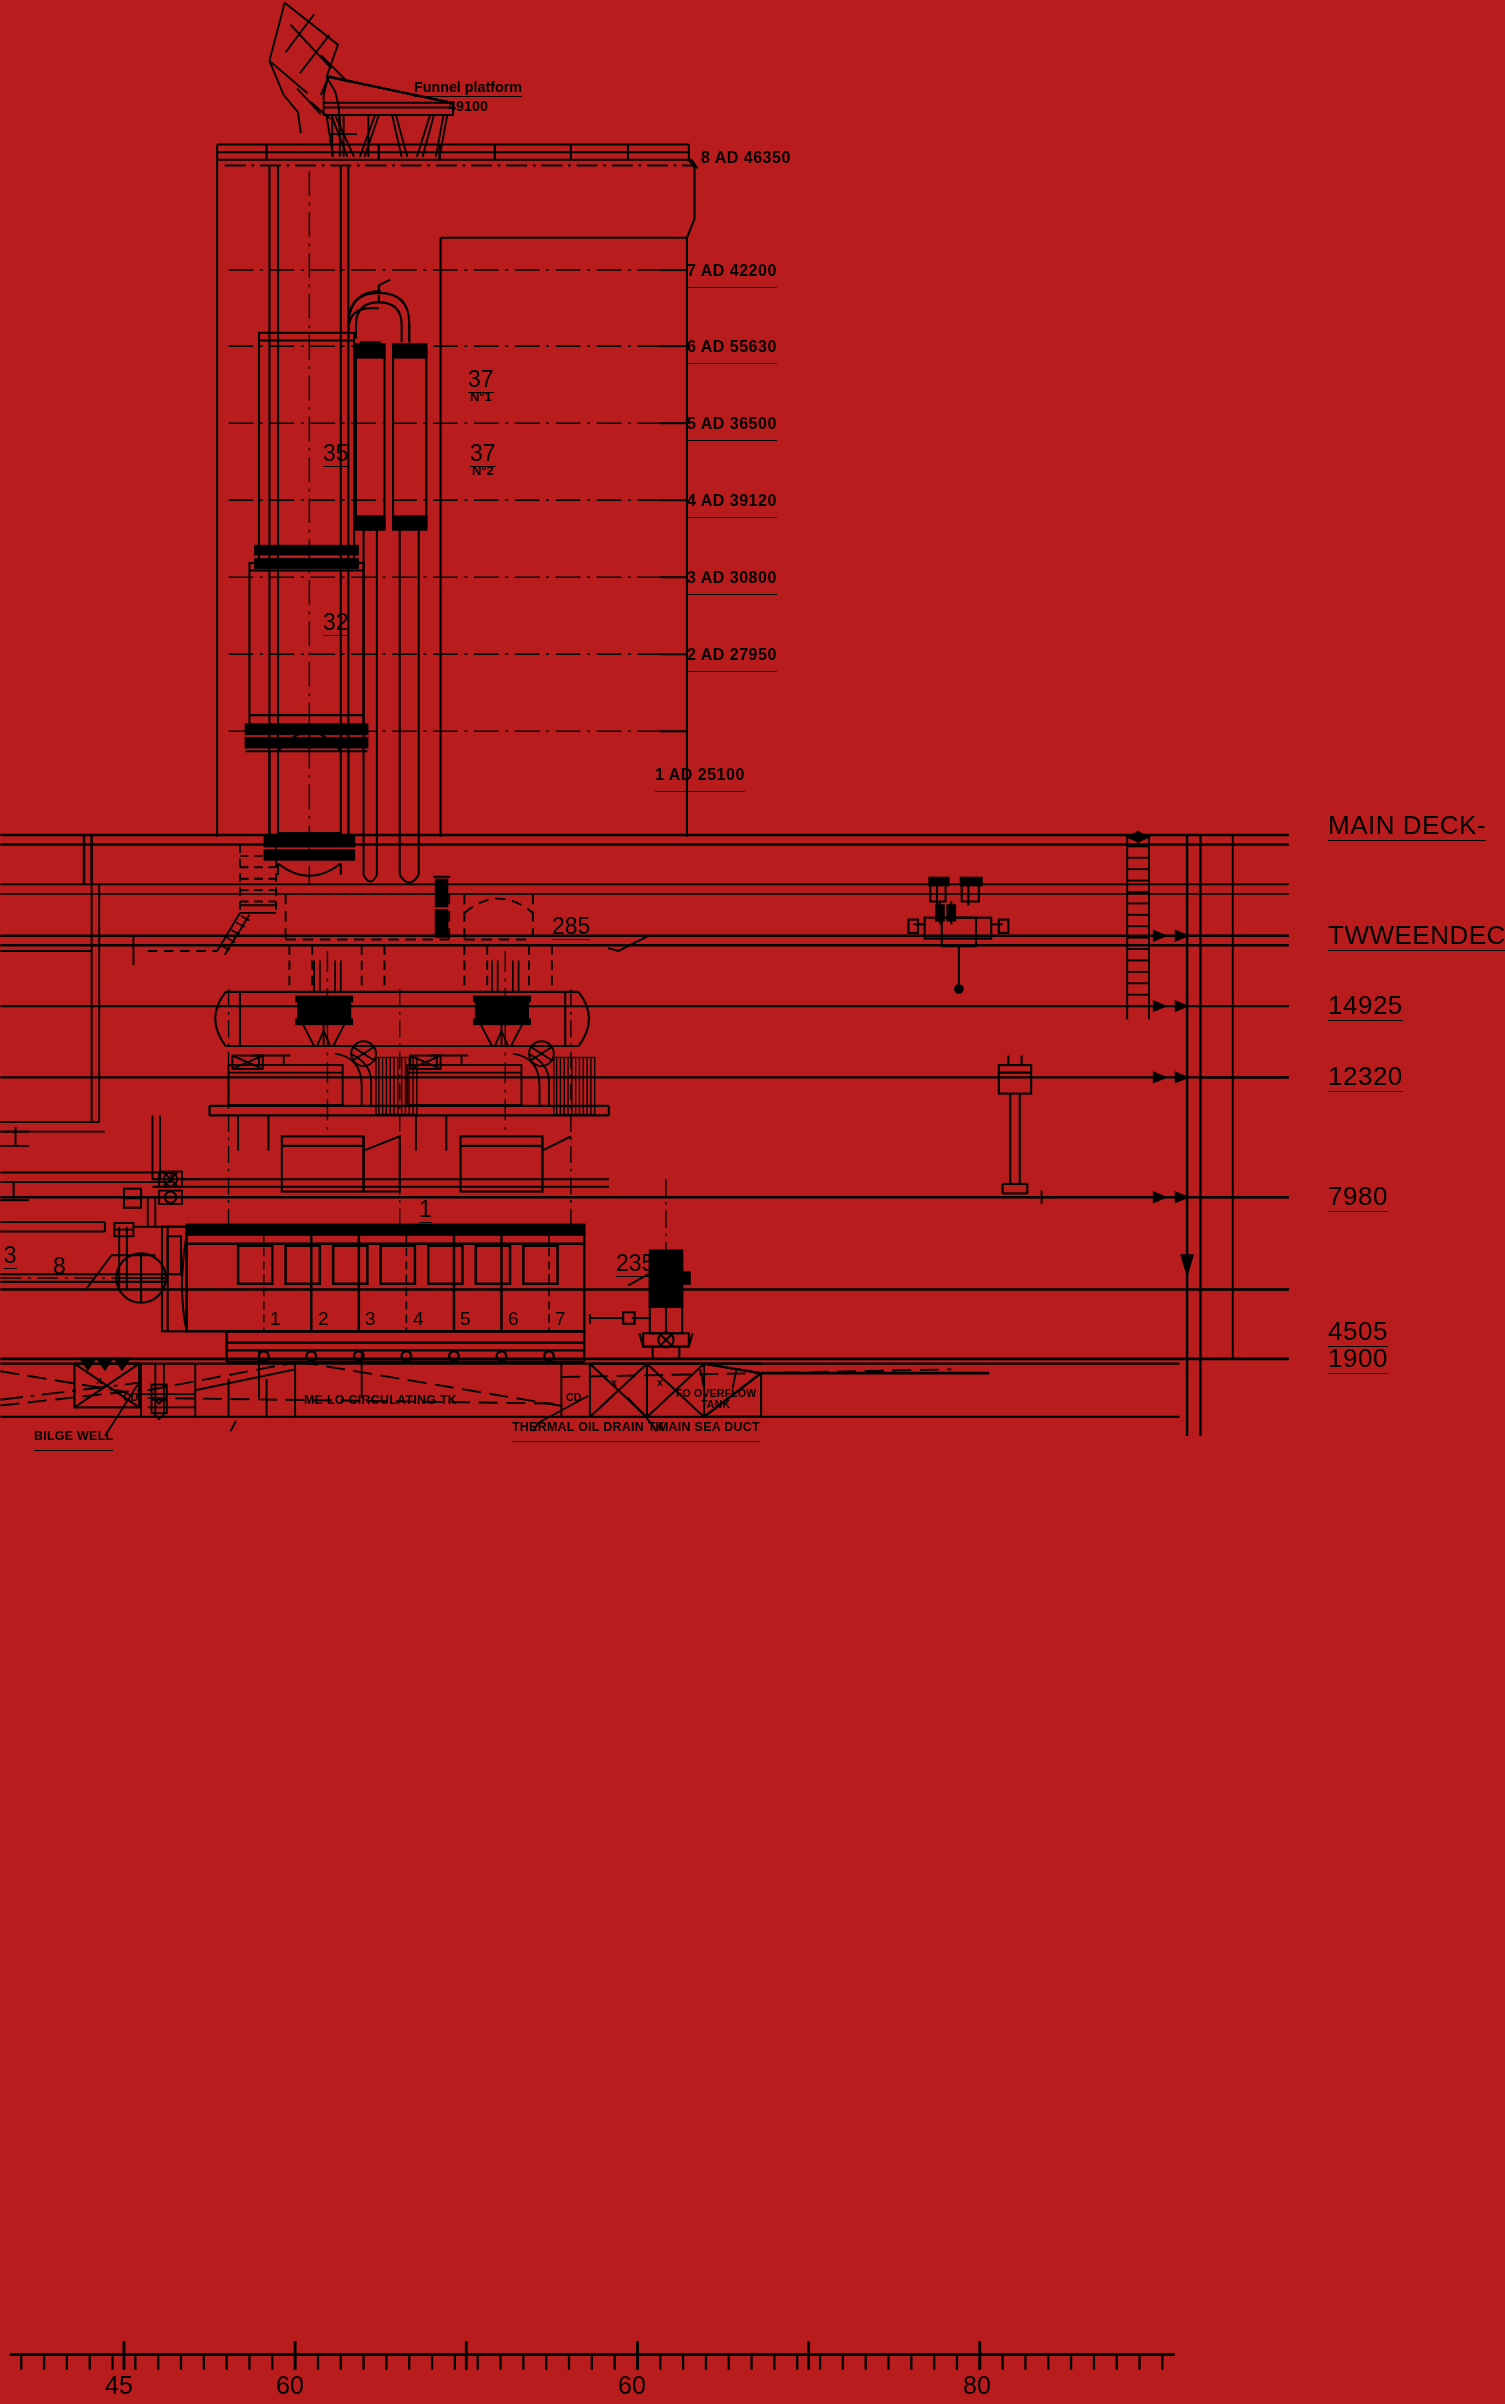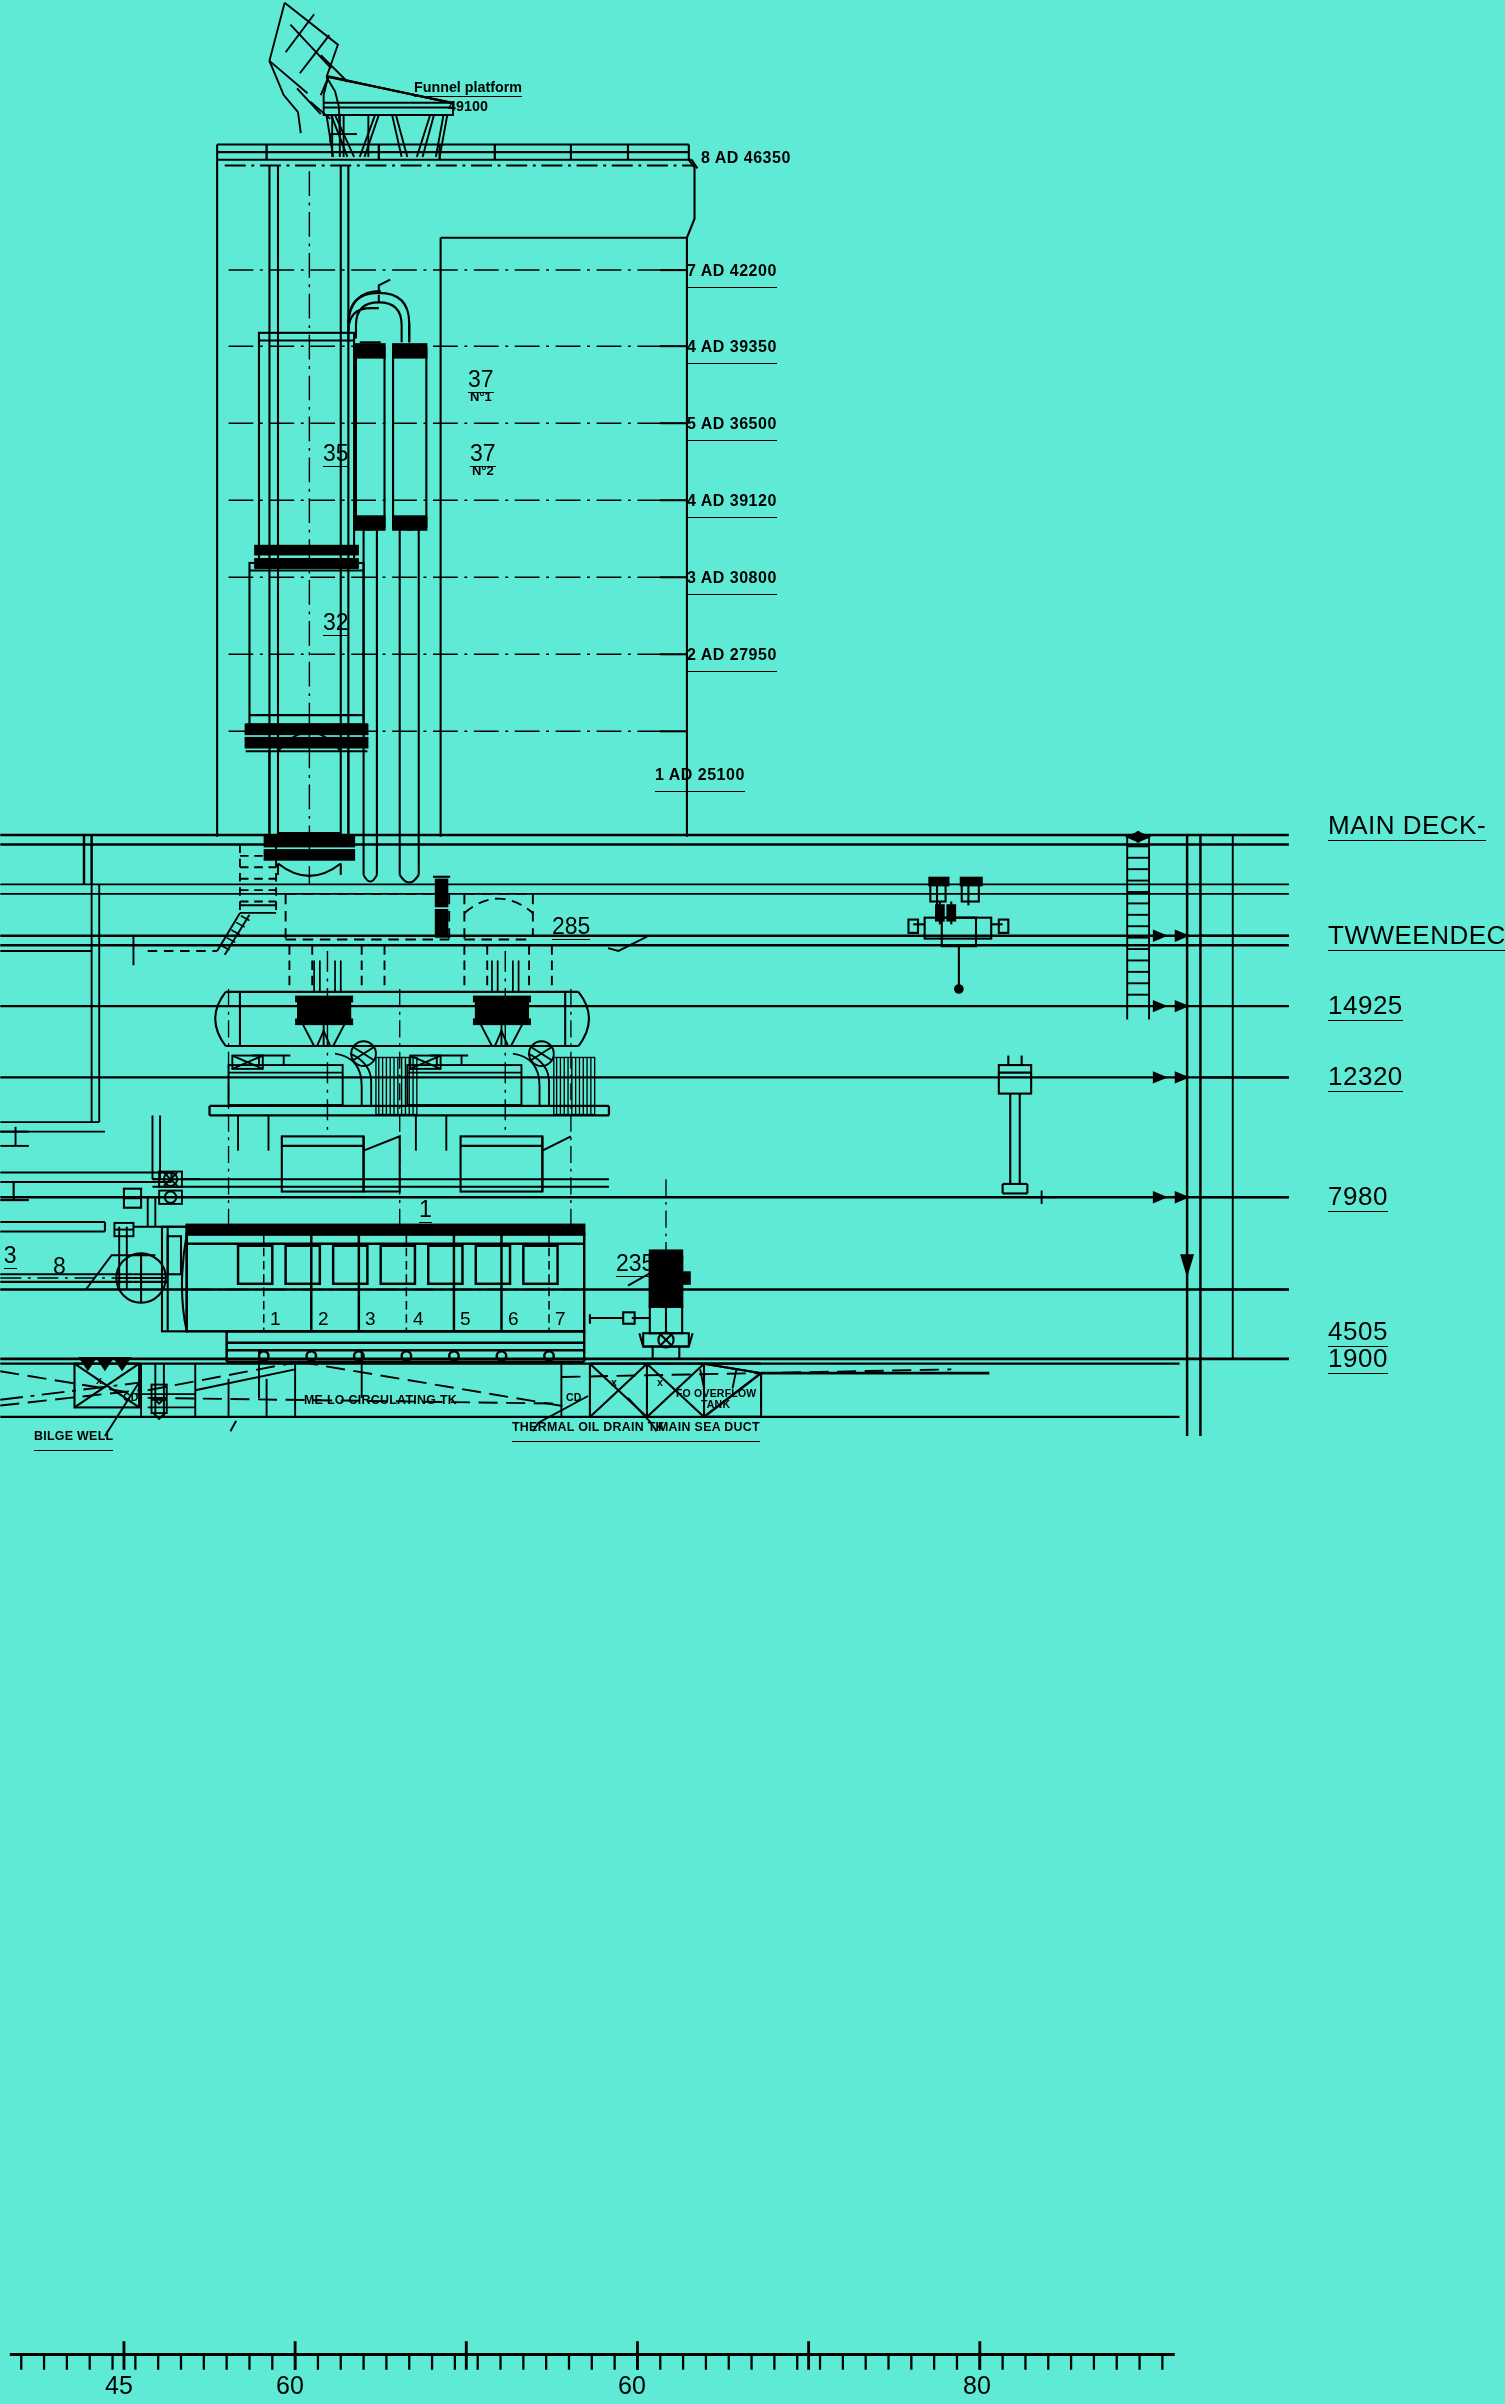--- a/index.html
+++ b/index.html
@@ -1,20 +1,20 @@
 <!DOCTYPE html>
 <html style="font-size:15px"><head>
 <meta charset="utf-8">
 <style>
   html,body{margin:0;padding:0;background:#ffffff;}
   body{font-family:"Liberation Sans",sans-serif;}
   #sheet{
     position:relative;
     width:1506px;height:2404px;
-    background:#5eead4;
+    background:#b91c1c;
     overflow:hidden;
   }
   #sheet svg{position:absolute;left:0;top:0;}
   .lbl{
     position:absolute;
     font-family:"Liberation Sans",sans-serif;
     color:#000;
     white-space:nowrap;
     line-height:1.05;
   }
@@ -794,21 +794,21 @@
     <div style="margin-top:1.9px;">49100</div>
   </div>
 
   <div class="lbl deck-lbl" style="left:701px;top:150px;">
     <span>8 AD 46350</span>
   </div>
   <div class="lbl deck-lbl" style="left:687px;top:263px;">
     <span class="ul-thin">7 AD 42200</span>
   </div>
   <div class="lbl deck-lbl" style="left:687px;top:339px;">
-    <span class="ul-thin">4  AD  39350</span>
+    <span class="ul-thin">6  AD  55630</span>
   </div>
   <div class="lbl deck-lbl" style="left:687px;top:416px;">
     <span class="ul-thin">5  AD  36500</span>
   </div>
   <div class="lbl deck-lbl" style="left:687px;top:493px;">
     <span class="ul-thin">4  AD  39120</span>
   </div>
   <div class="lbl deck-lbl" style="left:687px;top:570px;">
     <span class="ul-thin">3  AD  30800</span>
   </div>

